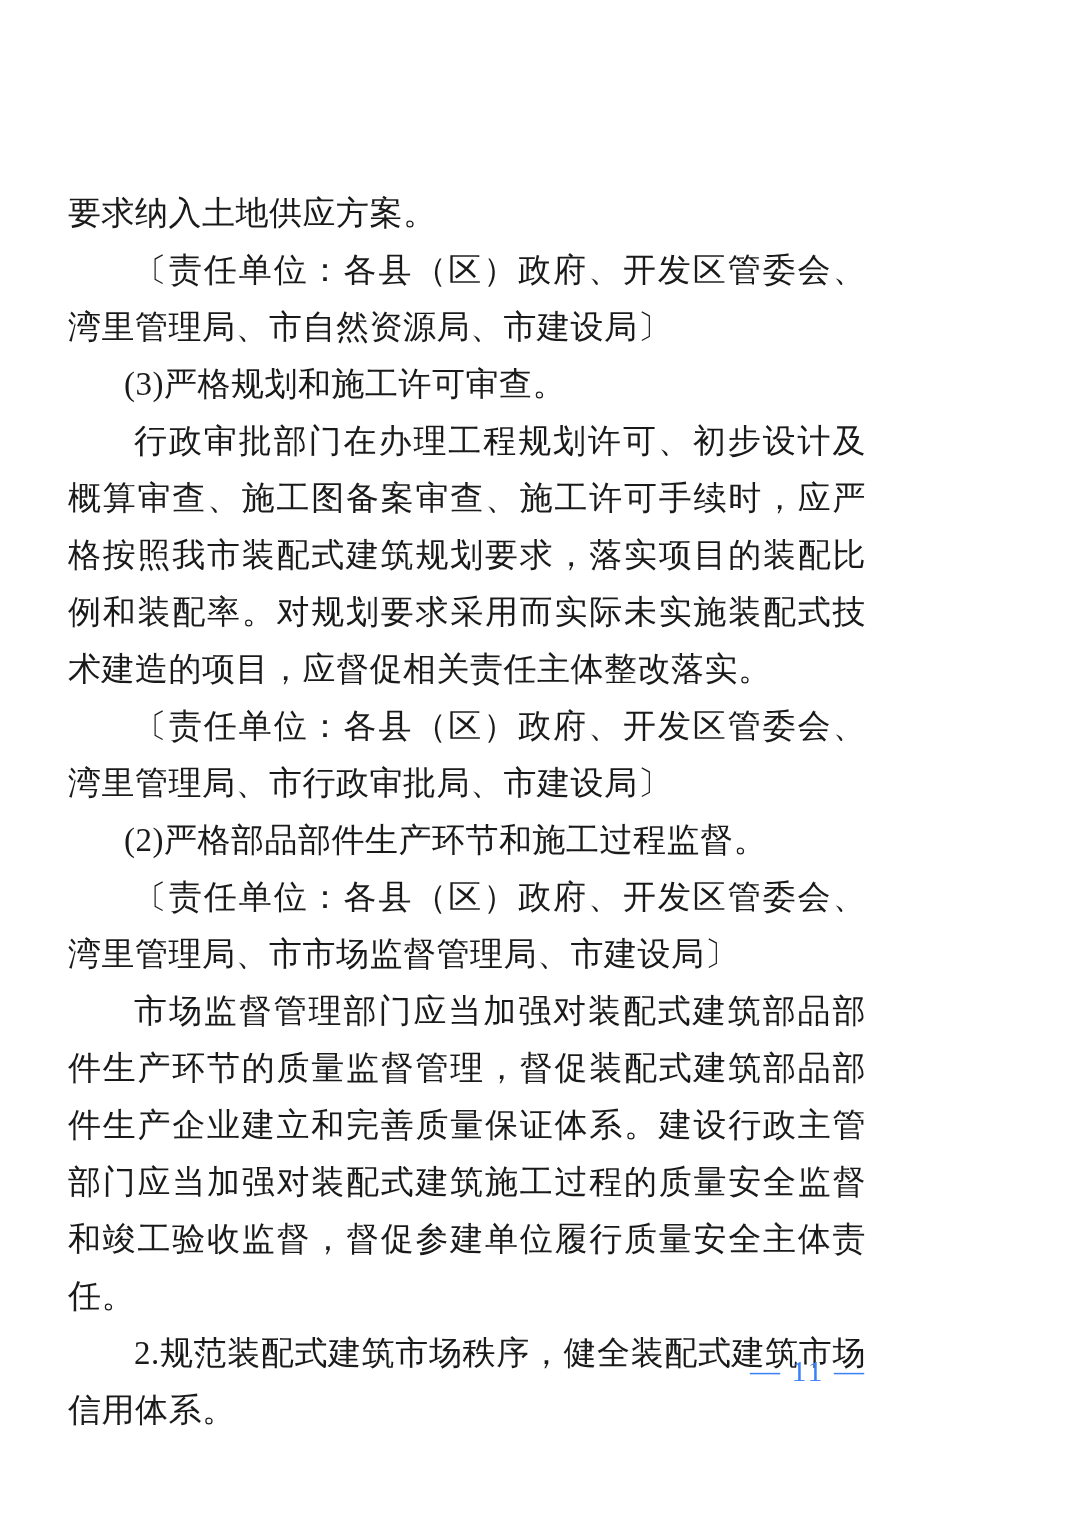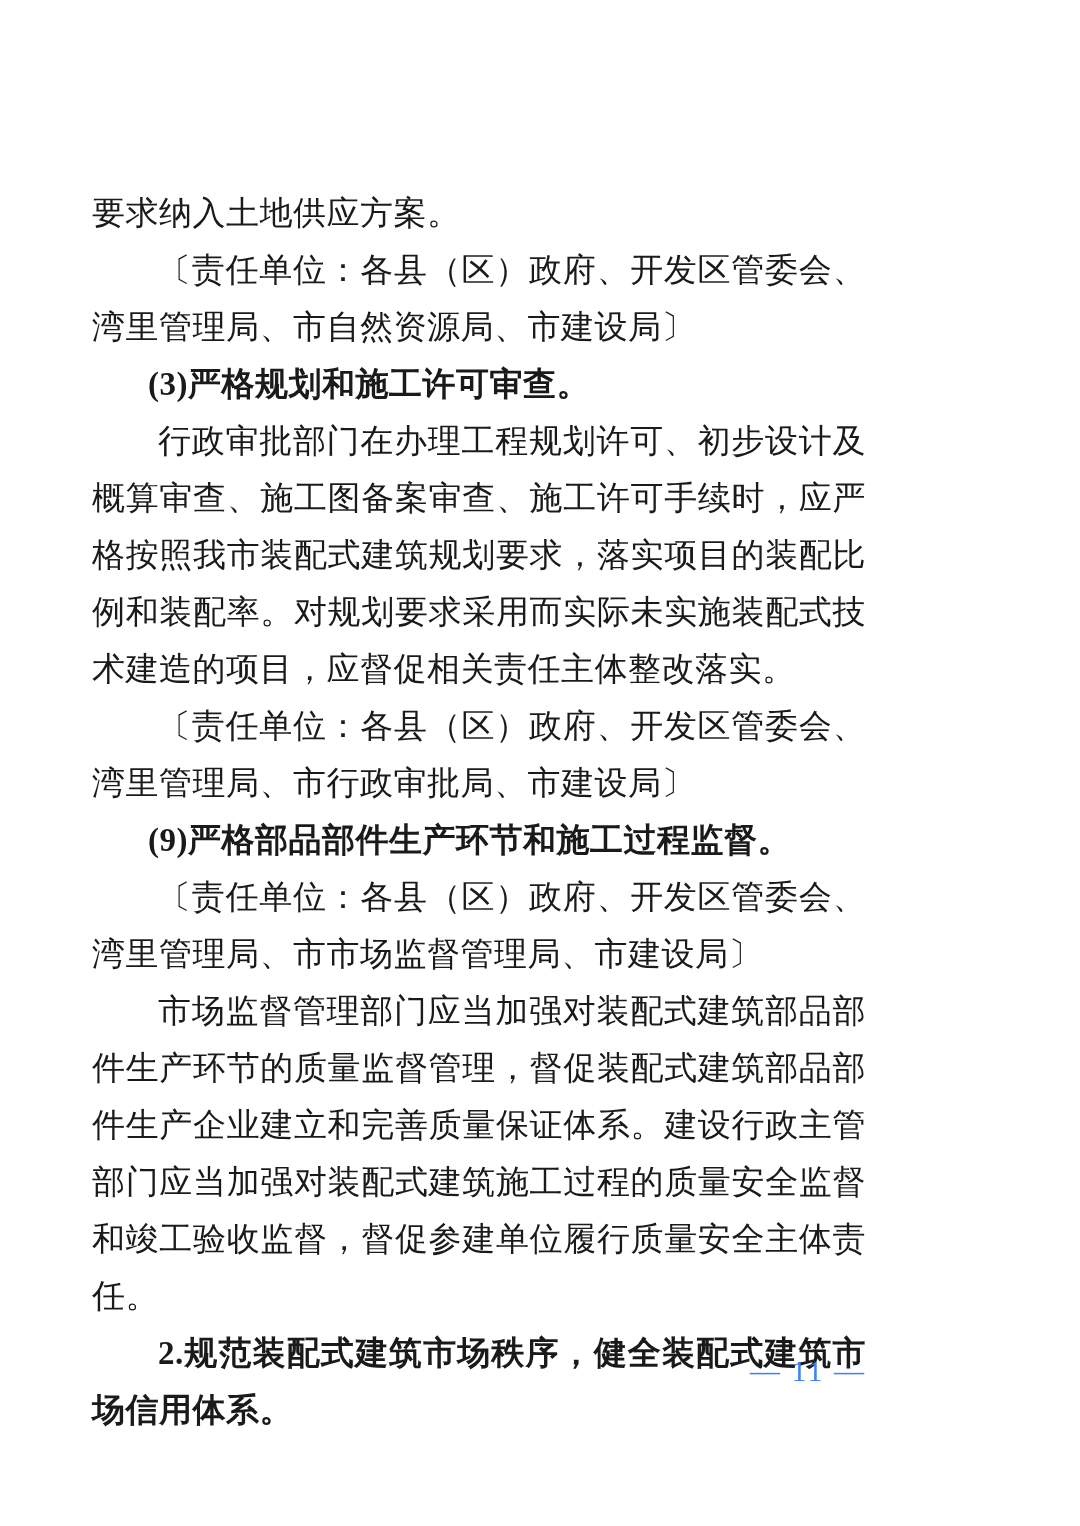--- a/index.html
+++ b/index.html
@@ -15,38 +15,38 @@
     position: relative;
     overflow: hidden;
   }
   .page {
     position: absolute;
     left: 0;
     top: 0;
     width: 996px;
     height: 1526px;
     box-sizing: border-box;
-    padding: 185px 130px 0 92px;
+    padding: 185px 130px 0 68px;
   }
   .body-text {
     font-size: 33px;
     line-height: 57px;
     letter-spacing: 0.5px;
     text-align: justify;
     text-justify: inter-ideograph;
     margin: 0;
   }
   .indent {
     text-indent: 66px;
   }
   .indent-small {
     text-indent: 56px;
   }
   .bold {
-    font-weight: bold;
+    font-weight: normal;
   }
   .bracket-para {
     text-indent: 66px;
   }
   .page-number {
     position: absolute;
     right: 130px;
     bottom: 138px;
     font-size: 30px;
     letter-spacing: 2px;
@@ -64,21 +64,21 @@
   <p class="body-text para">要求纳入土地供应方案。</p>
 
   <p class="body-text para bracket-para">〔责任单位：各县（区）政府、开发区管委会、湾里管理局、市自然资源局、市建设局〕</p>
 
   <p class="body-text para indent-small bold">(3)严格规划和施工许可审查。</p>
 
   <p class="body-text para indent">行政审批部门在办理工程规划许可、初步设计及概算审查、施工图备案审查、施工许可手续时，应严格按照我市装配式建筑规划要求，落实项目的装配比例和装配率。对规划要求采用而实际未实施装配式技术建造的项目，应督促相关责任主体整改落实。</p>
 
   <p class="body-text para bracket-para">〔责任单位：各县（区）政府、开发区管委会、湾里管理局、市行政审批局、市建设局〕</p>
 
-  <p class="body-text para indent-small bold">(9)严格部品部件生产环节和施工过程监督。</p>
+  <p class="body-text para indent-small bold">(2)严格部品部件生产环节和施工过程监督。</p>
 
   <p class="body-text para bracket-para">〔责任单位：各县（区）政府、开发区管委会、湾里管理局、市市场监督管理局、市建设局〕</p>
 
   <p class="body-text para indent">市场监督管理部门应当加强对装配式建筑部品部件生产环节的质量监督管理，督促装配式建筑部品部件生产企业建立和完善质量保证体系。建设行政主管部门应当加强对装配式建筑施工过程的质量安全监督和竣工验收监督，督促参建单位履行质量安全主体责任。</p>
 
   <p class="body-text para indent bold">2.规范装配式建筑市场秩序，健全装配式建筑市场信用体系。</p>
 
   <div class="page-number">— 11 —</div>
 </div>
 

